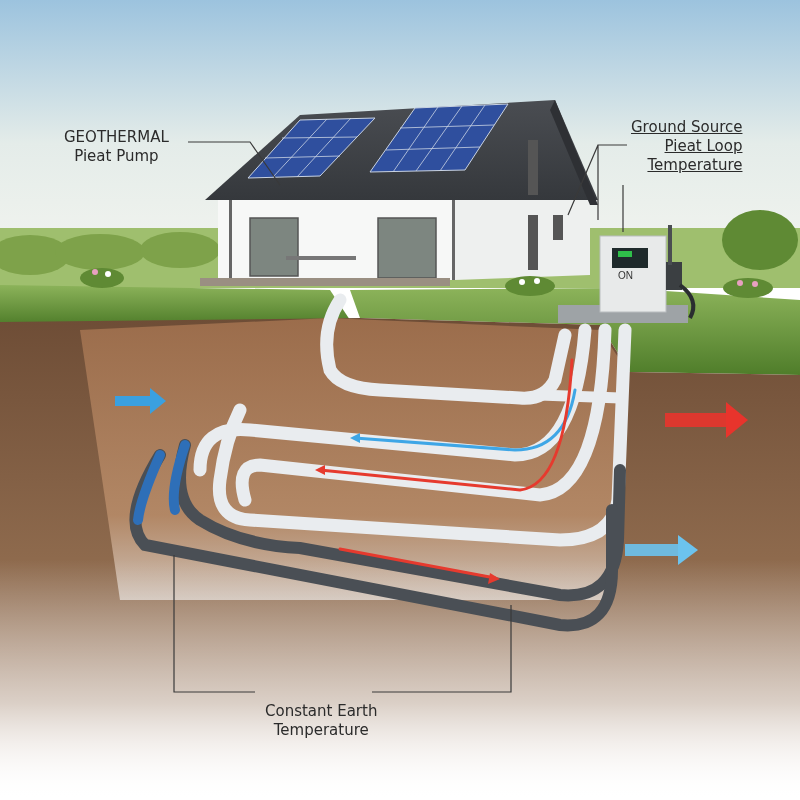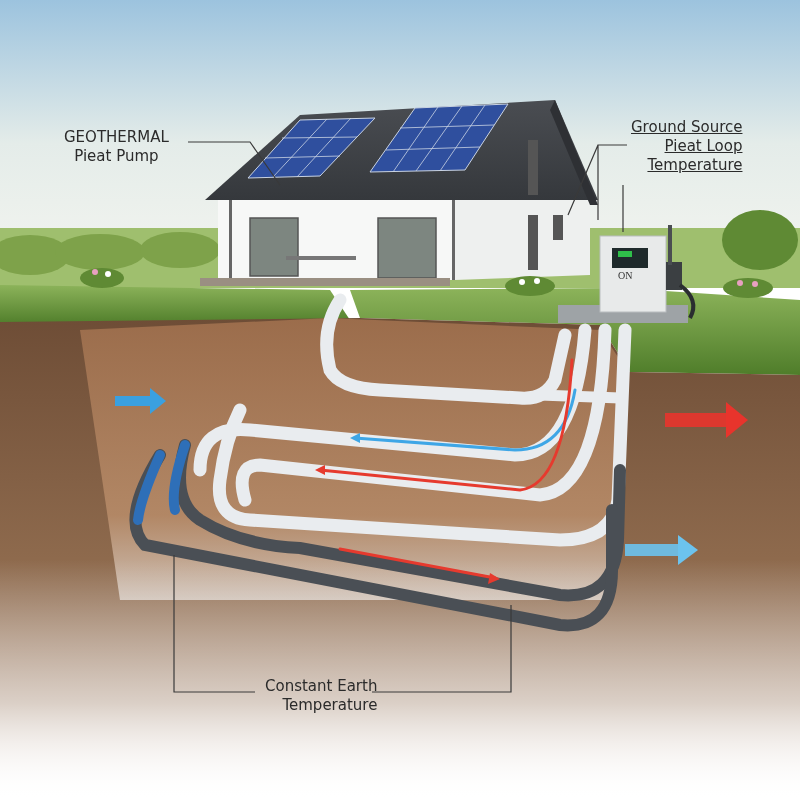--- a/index.html
+++ b/index.html
@@ -3,22 +3,22 @@
 <meta charset="utf-8">
 <style>
   html, body { margin: 0; padding: 0; }
   body { width: 800px; height: 800px; overflow: hidden; background: #ffffff; font-family: "Liberation Sans", sans-serif; }
   #scene { position: relative; width: 800px; height: 800px; }
   #scene svg { position: absolute; left: 0; top: 0; }
   .label { position: absolute; color: #2b2b2b; font-size: 15px; line-height: 19px; font-family: "DejaVu Sans", sans-serif; }
   .label span { display: block; }
   #label-geo { left: 64px; top: 128px; text-align: center; }
   #label-ground { left: 631px; top: 118px; text-align: right; text-decoration: underline; }
-  #label-earth { left: 265px; top: 677px; text-align: right; }
-  .unit-text { position: absolute; left: 618px; top: 270px; font-size: 10px; color: #333; font-family: Liberation Serif, serif; }
+  #label-earth { left: 265px; top: 702px; text-align: center; }
+  .unit-text { position: absolute; left: 618px; top: 270px; font-size: 10px; color: #333; font-family: Liberation Sans, sans-serif; }
 </style>
 </head>
 <body>
 
 <div id="scene">
   <svg width="800" height="800" viewBox="0 0 800 800">
     <defs>
       <linearGradient id="sky" x1="0" y1="0" x2="0" y2="1">
         <stop offset="0" stop-color="#9cc3de"></stop>
         <stop offset="0.55" stop-color="#e4ece9"></stop>

